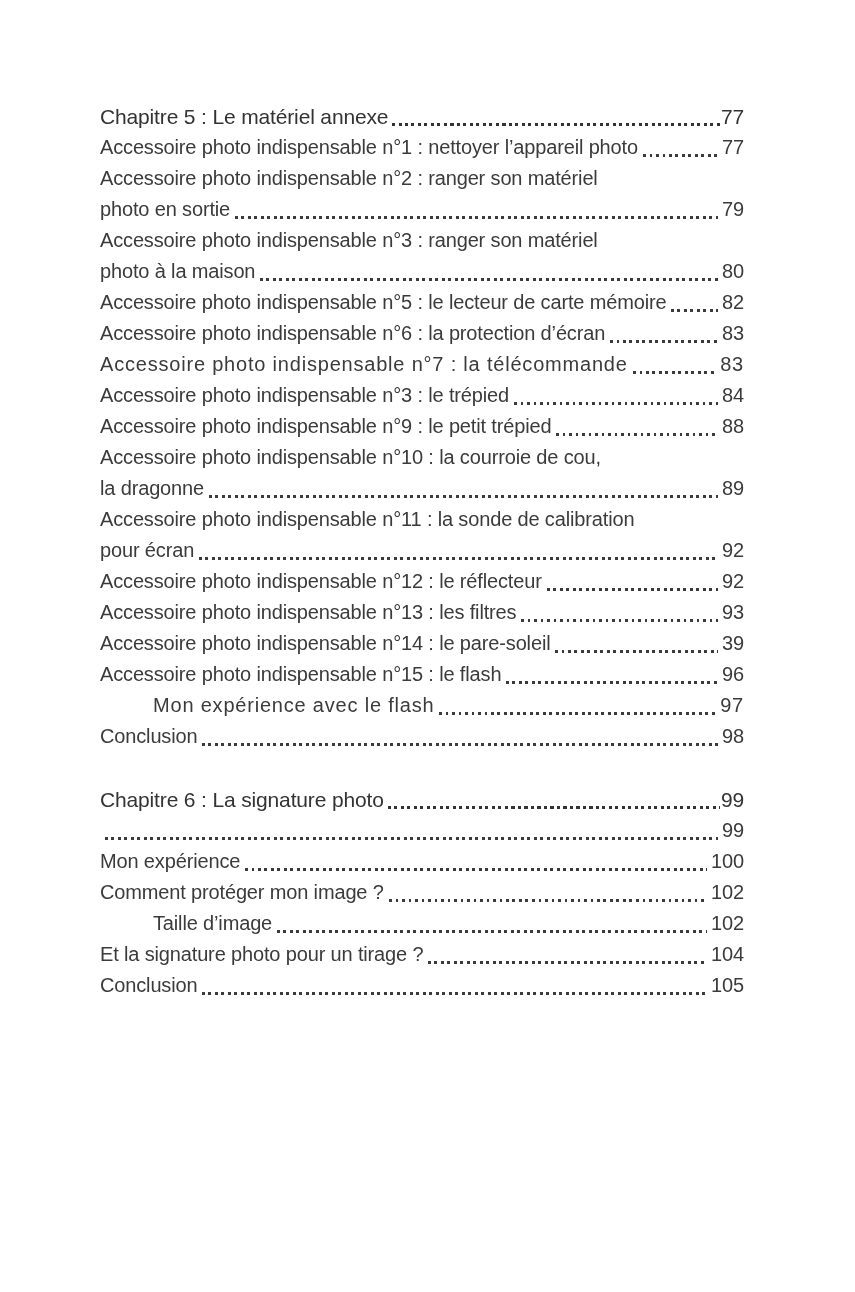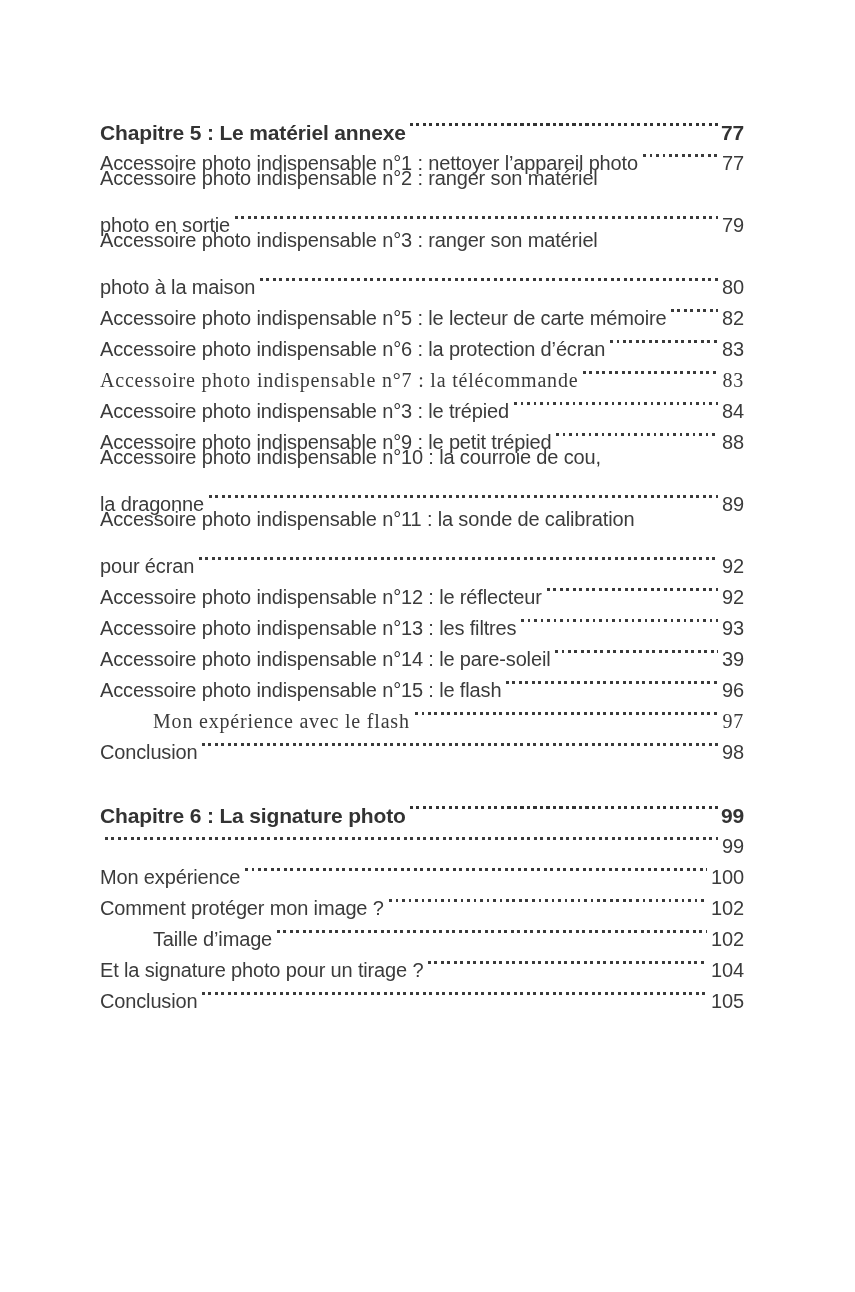--- a/index.html
+++ b/index.html
@@ -23,27 +23,26 @@
   }
   .row {
     display: flex;
     align-items: baseline;
     height: 31px;
     line-height: 31px;
     font-size: 20px;
     letter-spacing: -0.15px;
   }
   .row.chapter {
-    font-weight: bold;
+    font-weight: normal;
     font-size: 21px;
     color: #333333;
   }
   .row.alt {
     letter-spacing: 0.8px;
-    font-family: Liberation Serif, serif;
   }
   .row.indent .label {
     padding-left: 53px;
   }
   .label {
     white-space: nowrap;
   }
   .leader {
     flex: 1 1 auto;
     min-width: 10px;
@@ -54,21 +53,20 @@
       to right, currentColor 0 2.6px, transparent 2.6px 6.5px);
   }
   .row.chapter .leader {
     height: 3.4px;
     margin: 0 1px 6px 4px;
     background-image: repeating-linear-gradient(
       to right, currentColor 0 3px, transparent 3px 6.5px);
   }
   .page-num {
     white-space: nowrap;
-    margin-top: 16px;
   }
   .gap {
     height: 32px;
   }
 </style>
 </head>
 <body>
 
 <div class="toc" id="toc">
     <div class="row chapter">

